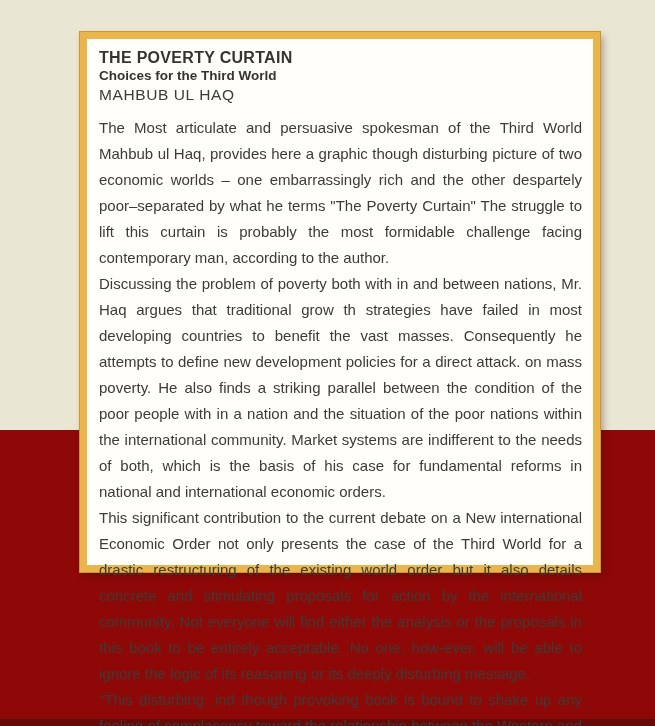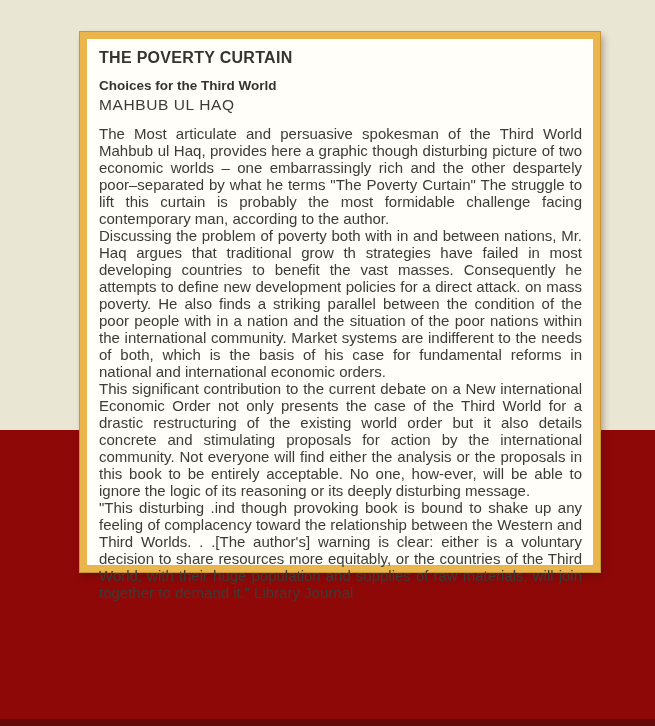--- a/index.html
+++ b/index.html
@@ -49,36 +49,36 @@
     padding: 10px 11px 0 12px;
   }
   .book-title {
     margin: 0;
     font-size: 16px;
     font-weight: bold;
     letter-spacing: 0.3px;
     color: var(--ink, #35352e);
   }
   .book-subtitle {
-    margin: 11px 0 0 0;
+    margin: 1px 0 0 0;
     font-size: 13.5px;
     font-weight: bold;
     color: var(--ink, #35352e);
   }
   .book-author {
     margin: 3px 0 11px 0;
     font-size: 15.5px;
     font-weight: normal;
     letter-spacing: 0.6px;
     color: var(--ink-soft, #3c3c36);
   }
   .body-text p {
     margin: 0;
     font-size: 15px;
-    line-height: 17px;
+    line-height: 26px;
     text-align: justify;
     color: var(--ink-soft, #3c3c36);
   }
   .body-text b {
     font-weight: bold;
     color: var(--ink, #35352e);
   }
 </style>
 </head>
 <body>

